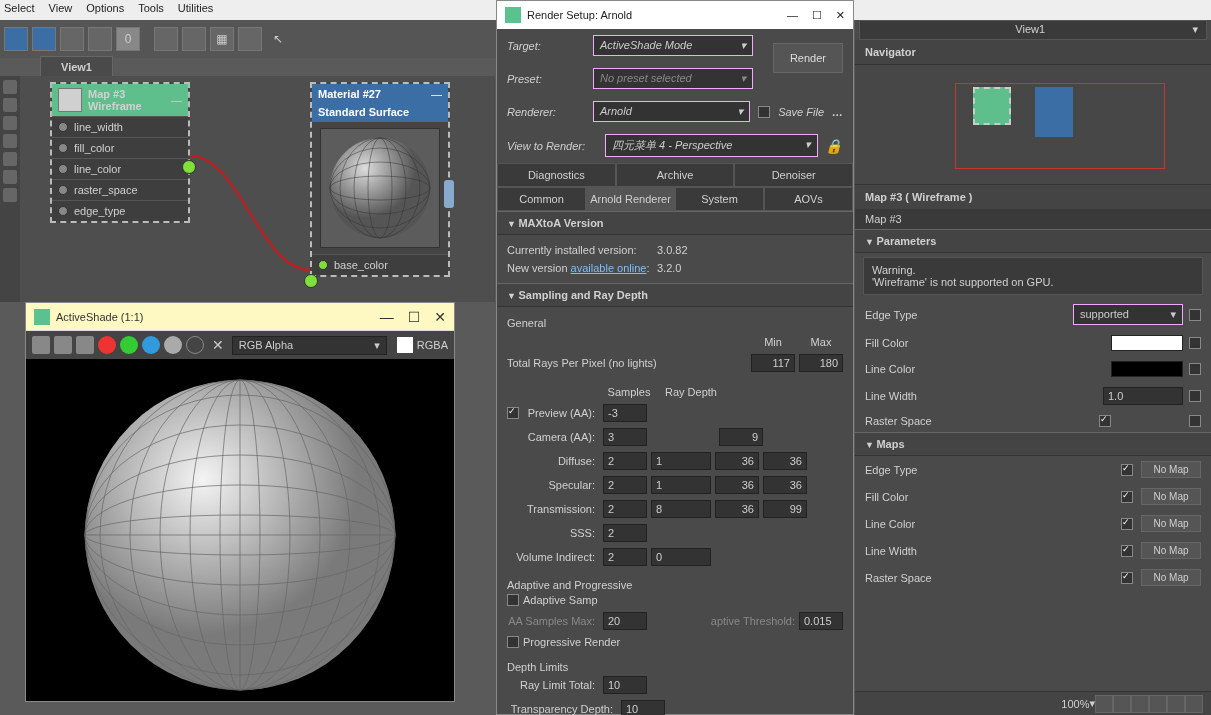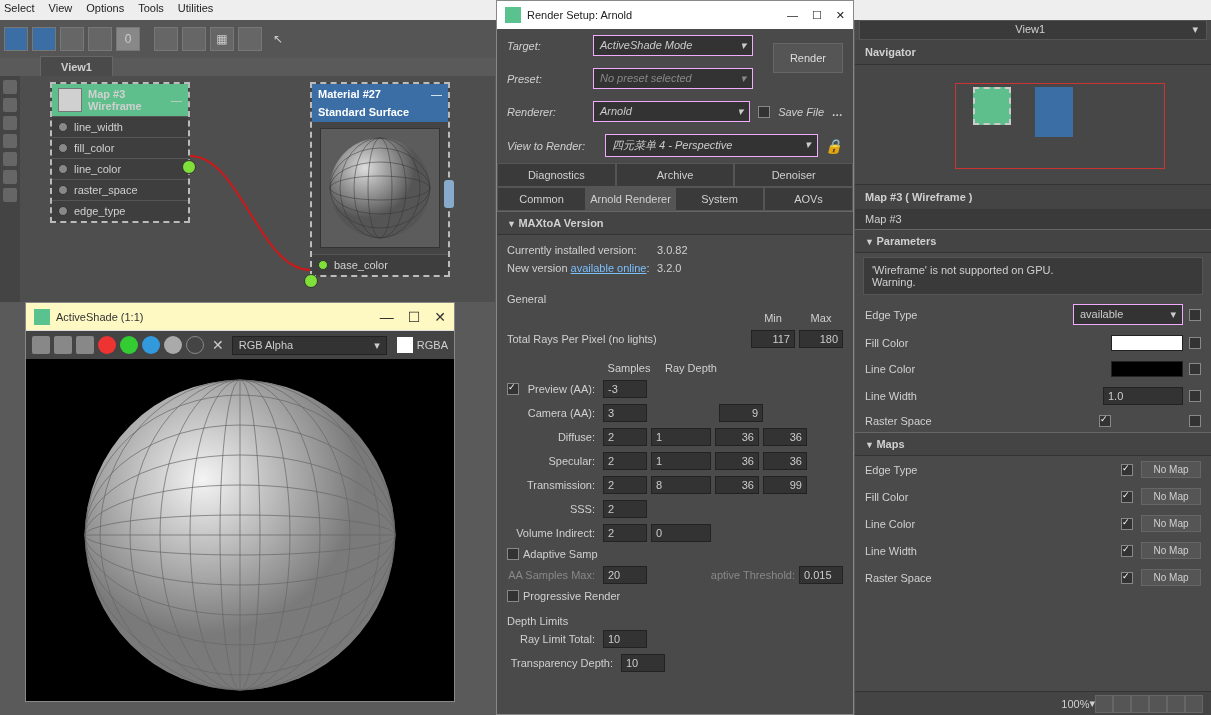--- a/index.html
+++ b/index.html
@@ -336,20 +336,21 @@
     <div class="kv">
         <span class="k">Currently installed version:</span>
         <span>3.0.82</span>
       </div>
     <div class="kv">
         <span class="k"><span>New version </span><span class="link">available online</span><span>:</span></span>
         <span>3.2.0</span>
       </div>
   </div>
 
+  <div class="rollhead">Sampling and Ray Depth</div>
   <div class="rollbody">
     <div style="padding:4px 0">General</div>
     <div class="samprow">
         <span style="flex:1"></span>
       <span style="width:44px;text-align:center">Min</span>
       <span style="width:44px;text-align:center">Max</span>
       </div>
     <div class="samprow">
         <span style="flex:1">Total Rays Per Pixel (no lights)</span>
       <span class="numbox r">117</span>
@@ -403,20 +404,21 @@
         <span class="slab">SSS:</span>
       <span class="numbox">2</span>
       </div>
 
     <div class="samprow">
         <span class="slab">Volume Indirect:</span>
       <span class="numbox">2</span>
       <span class="numbox" style="width:60px">0</span>
       </div>
 
+    <div style="margin-top:10px">Adaptive and Progressive</div>
     <div class="samprow">
         <span class="chk"></span>
         <span>Adaptive Samp</span>
       </div>
     <div class="samprow" style="color:#888">
       <span class="slab">AA Samples Max:</span>
       <span class="numbox">20</span>
       <span style="flex:1;text-align:right">aptive Threshold:</span>
       <span class="numbox">0.015</span>
       </div>
@@ -446,27 +448,27 @@
   <div class="navpane">
     <div class="navbox"></div>
     <div class="n1"></div>
     <div class="n2"></div>
   </div>
   <div class="insphead">Map #3  ( Wireframe )</div>
   <div class="objname">Map #3</div>
 
   <div class="rollhead">Parameters</div>
   <div class="warn">
-    <div>'Wireframe' is not supported on GPU.</div>
-      <div>Warning.</div>
+    <div>Warning.</div>
+      <div>'Wireframe' is not supported on GPU.</div>
   </div>
   <div class="prow">
       <span class="plab">Edge Type</span>
     <div class="dd" style="flex:0 0 110px">
-        <span>available</span>
+        <span>supported</span>
         <span class="arrow">▾</span>
       </div>
     <span class="chk" style="margin-left:6px"></span>
     </div>
   <div class="prow">
       <span class="plab">Fill Color</span>
     <div class="swatch" style="background:#fff"></div>
     <span class="chk" style="margin-left:6px"></span>
     </div>
   <div class="prow">

